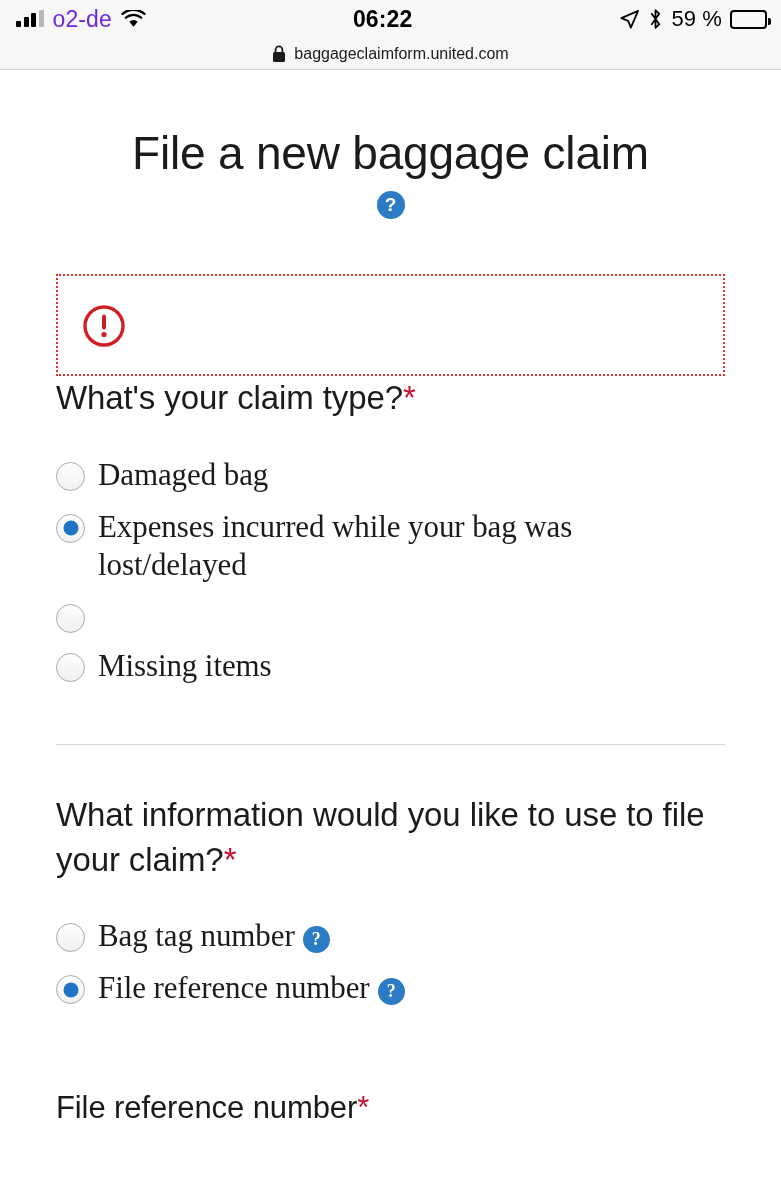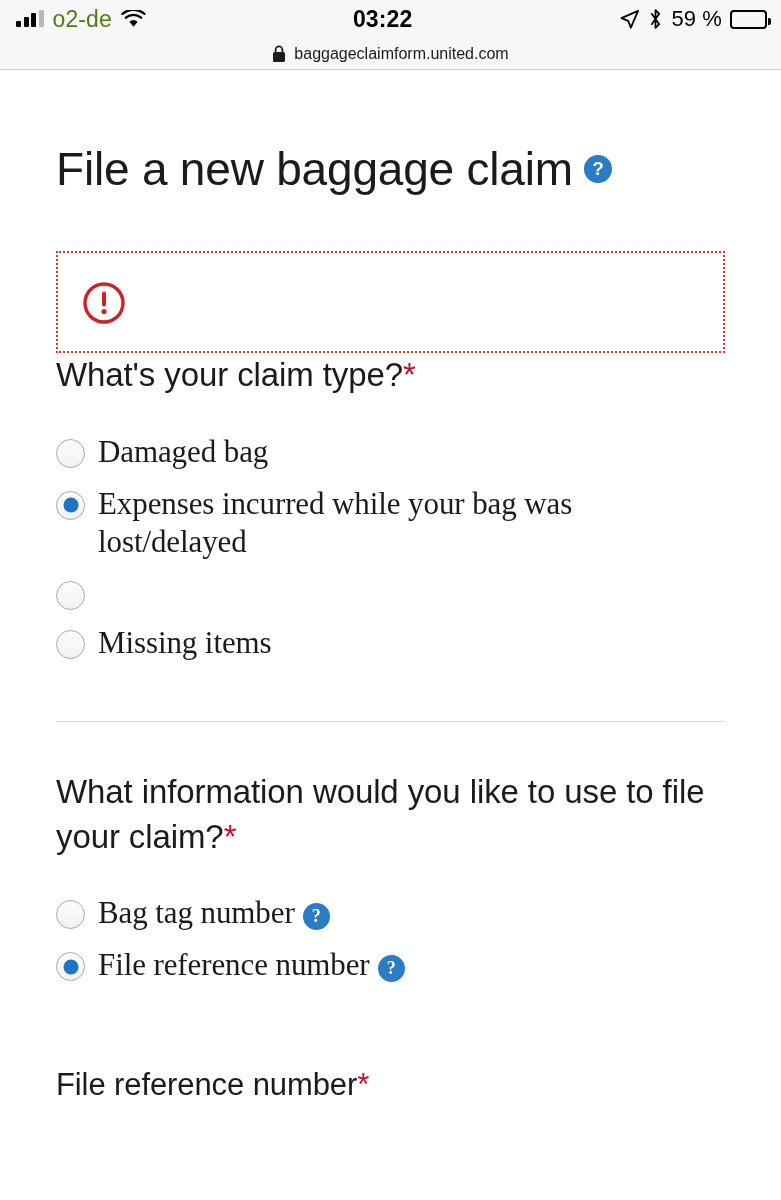--- a/index.html
+++ b/index.html
@@ -54,21 +54,21 @@
     display: block;
     width: 5px;
     background: #000;
     border-radius: 1px;
   }
   .signal-bars i:nth-child(1) { height: 6px; }
   .signal-bars i:nth-child(2) { height: 10px; }
   .signal-bars i:nth-child(3) { height: 14px; }
   .signal-bars i:nth-child(4) { height: 17px; background: #b8b8b8; }
 
-  .carrier { font-size: 23px; color: #4d7c0f; }
+  .carrier { font-size: 23px; color: #6d28d9; }
 
   .wifi-icon { width: 25px; height: 18px; display:block; }
 
   .status-center {
     flex: 1;
     text-align: center;
     font-size: 23px;
     font-weight: bold;
     color: #000;
   }
@@ -121,25 +121,26 @@
 
   
   .page {
     padding: 0 56px;
   }
 
   .page-title {
     font-size: 46px;
     font-weight: 300;
     color: #1b1b1b;
-    margin-top: 72px;
+    margin-top: 56px;
     display: flex;
     align-items: center;
     gap: 11px;
     letter-spacing: -0.2px;
+    flex-direction: column;
   }
 
   .help-icon {
     display: inline-block;
     width: 28px;
     height: 28px;
     border-radius: 50%;
     background: #2b7cc4;
     color: #ffffff;
     font-size: 19px;
@@ -260,21 +261,21 @@
         <span class="carrier">o2-de</span>
         <span>
           <svg class="wifi-icon" viewBox="0 0 26 19">
             <path d="M13 17.6 L8.6 12.3 a6.9 6.9 0 0 1 8.8 0 Z" fill="#000"></path>
             <path d="M4.9 8.1 a12.6 12.6 0 0 1 16.2 0" stroke="#000" stroke-width="2.4" fill="none" stroke-linecap="round"></path>
             <path d="M1.4 4.1 a17.8 17.8 0 0 1 23.2 0" stroke="#000" stroke-width="2.4" fill="none" stroke-linecap="round"></path>
           </svg>
         </span>
       </div>
 
-      <div class="status-center">03:22</div>
+      <div class="status-center">06:22</div>
 
       <div class="status-right">
         <span>
           <svg class="loc-icon" viewBox="0 0 22 22">
             <path d="M20 2 L2.5 9.6 L9.6 12.4 L12.4 19.5 Z" fill="none" stroke="#000" stroke-width="1.9" stroke-linejoin="round"></path>
           </svg>
         </span>
         <span>
           <svg class="bt-icon" viewBox="0 0 16 23">
             <path d="M4 6 L12 17 L8 21 L8 2 L12 6 L4 17" fill="none" stroke="#000" stroke-width="1.9" stroke-linejoin="round" stroke-linecap="round"></path>

